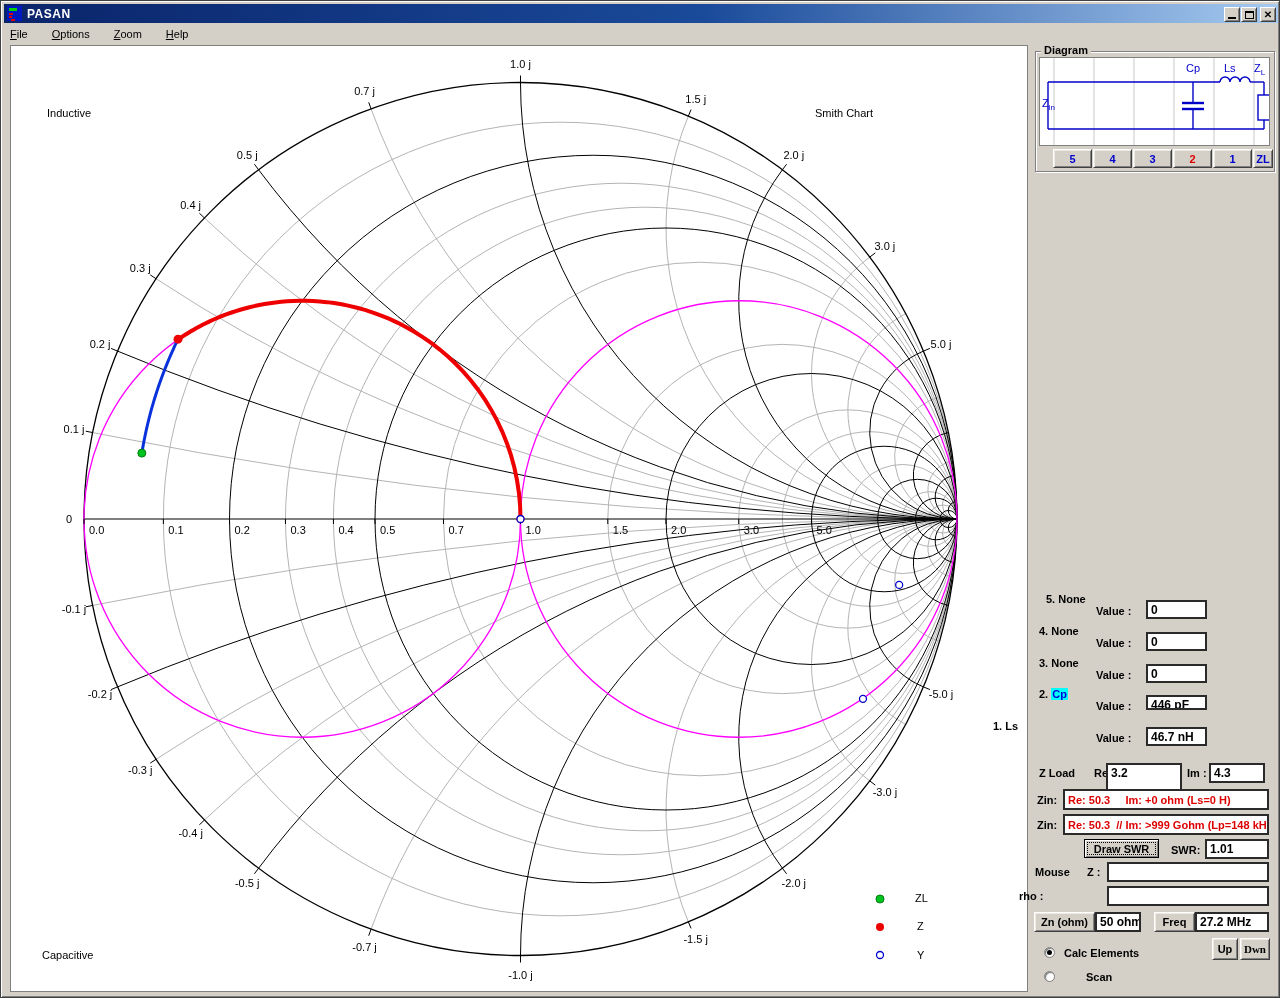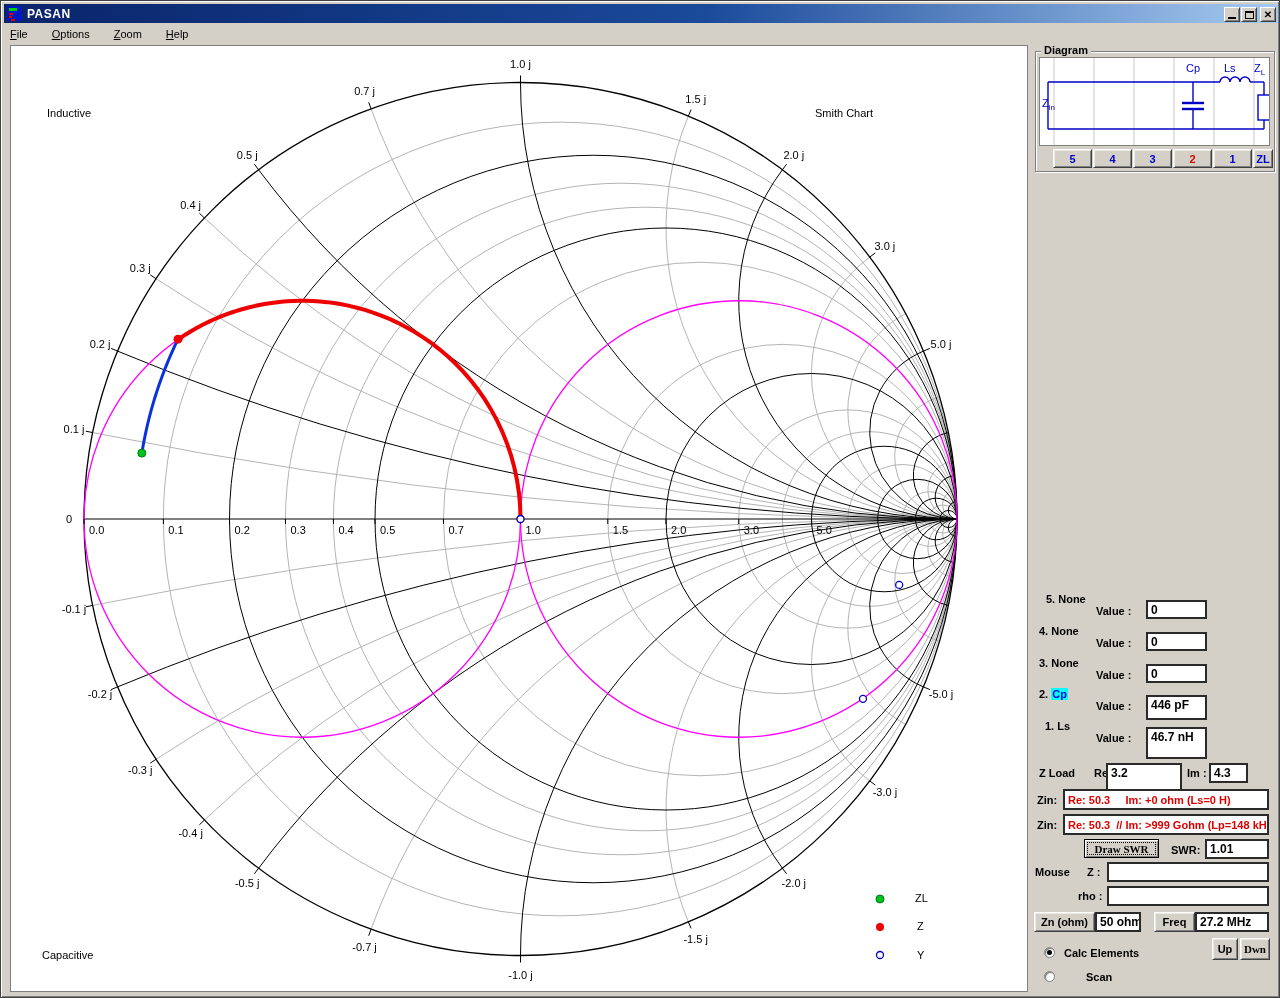--- a/index.html
+++ b/index.html
@@ -51,21 +51,21 @@
     padding:1px 0 0 3px; overflow:hidden; white-space:pre;
   }
   .tb.red { color:#dd0000; font-size:11px; padding-top:3px; }
   .btn {
     background:#d4d0c8;
     border:1px solid; border-color:#fff #404040 #404040 #fff;
     box-shadow: inset 1px 1px 0 #eeeae2, inset -1px -1px 0 #808080;
     font-size:11px; font-weight:bold; color:#000;
     display:flex; align-items:center; justify-content:center;
   }
-  .btn.focusdot { outline:1px dotted #000; outline-offset:-4px; border-color:#000; box-shadow: inset 1px 1px 0 #fff, inset -1px -1px 0 #808080; font-family: Liberation Serif, serif; }
+  .btn.focusdot { outline:1px dotted #000; outline-offset:-4px; border-color:#000; box-shadow: inset 1px 1px 0 #fff, inset -1px -1px 0 #808080; }
   .radio {
     width:11px; height:11px; border-radius:50%; background:#fff;
     border:1px solid #808080;
     box-shadow: inset 1px 1px 1px rgba(0,0,0,.55);
     position:absolute;
   }
   .radio .dot { width:5px; height:5px; border-radius:50%; background:#000; position:absolute; left:2px; top:2px; }
   .hl { background:#00ffff; color:#0000d8; padding:0 1px; }
   svg text { font-family:"Liberation Sans", sans-serif; }
 </style>
@@ -299,48 +299,48 @@
       <div class="tb abs" style="left:1145px; top:630.75px; width:61px; height:19px;">0</div>
     </div>
     <div>
       <div class="lb abs" style="left:1038px; top:655.5px;">3. None</div>
       <div class="lb abs" style="left:1095px; top:667.5px;">Value :</div>
       <div class="tb abs" style="left:1145px; top:662.5px; width:61px; height:19px;">0</div>
     </div>
     <div>
       <div class="lb abs" style="left:1038px; top:687.25px;">2. <span class="hl">Cp</span></div>
       <div class="lb abs" style="left:1095px; top:699.25px;">Value :</div>
-      <div class="tb abs" style="left:1145px; top:694.25px; width:61px; height:25px;">446 pF</div>
-    </div>
-    <div>
-      <div class="lb abs" style="left:1044px; top:719px;">1. Ls</div>
+      <div class="tb abs" style="left:1145px; top:694.25px; width:61px; height:15px;">446 pF</div>
+    </div>
+    <div>
+      <div class="lb abs" style="left:992px; top:719px;">1. Ls</div>
       <div class="lb abs" style="left:1095px; top:731px;">Value :</div>
-      <div class="tb abs" style="left:1145px; top:726px; width:61px; height:32px;">46.7 nH</div>
+      <div class="tb abs" style="left:1145px; top:726px; width:61px; height:19px;">46.7 nH</div>
     </div>
   </div>
 
 <div class="lb abs" style="left:1038px; top:766px;">Z Load</div>
 <div class="lb abs" style="left:1093px; top:766px;">Re:</div>
 <div class="tb abs" style="left:1105px; top:762px; width:76px; height:32px;">3.2</div>
 <div class="lb abs" style="left:1186px; top:766px;">Im :</div>
-<div class="tb abs" style="left:1208px; top:762px; width:39px; height:20px;">4.3</div>
+<div class="tb abs" style="left:1208px; top:762px; width:56px; height:20px;">4.3</div>
 
 <div class="lb abs" style="left:1036px; top:793px;">Zin:</div>
 <div class="tb red abs" style="left:1062px; top:788px; width:206px; height:21px;">Re: 50.3     Im: +0 ohm (Ls=0 H)</div>
 <div class="lb abs" style="left:1036px; top:818px;">Zin:</div>
 <div class="tb red abs" style="left:1062px; top:813px; width:206px; height:21px;">Re: 50.3  // Im: &gt;999 Gohm (Lp=148 kH)</div>
 
 <div class="btn focusdot abs" style="left:1083px; top:838px; width:75px; height:19px;">Draw SWR</div>
 <div class="lb abs" style="left:1170px; top:843px;">SWR:</div>
 <div class="tb abs" style="left:1204px; top:838px; width:64px; height:20px;">1.01</div>
 
 <div class="lb abs" style="left:1034px; top:865px;">Mouse</div>
 <div class="lb abs" style="left:1086px; top:865px;">Z :</div>
 <div class="tb abs" style="left:1106px; top:861px; width:162px; height:20px;"></div>
-<div class="lb abs" style="left:1077px; top:889px;text-align:center;">rho :</div>
+<div class="lb abs" style="left:1018px; top:889px;text-align:center;">rho :</div>
 <div class="tb abs" style="left:1106px; top:885px; width:162px; height:20px;"></div>
 
 <div class="btn abs" style="left:1033px; top:911px; width:61px; height:20px;">Zn (ohm)</div>
 <div class="tb abs" style="left:1094px; top:911px; width:46px; height:20px;">50 ohm</div>
 <div class="btn abs" style="left:1153px; top:911px; width:41px; height:20px;">Freq</div>
 <div class="tb abs" style="left:1194px; top:911px; width:74px; height:20px;">27.2 MHz</div>
 
 <div class="radio abs" style="left:1043px; top:946px;">
     <div class="dot"></div>
   </div>

